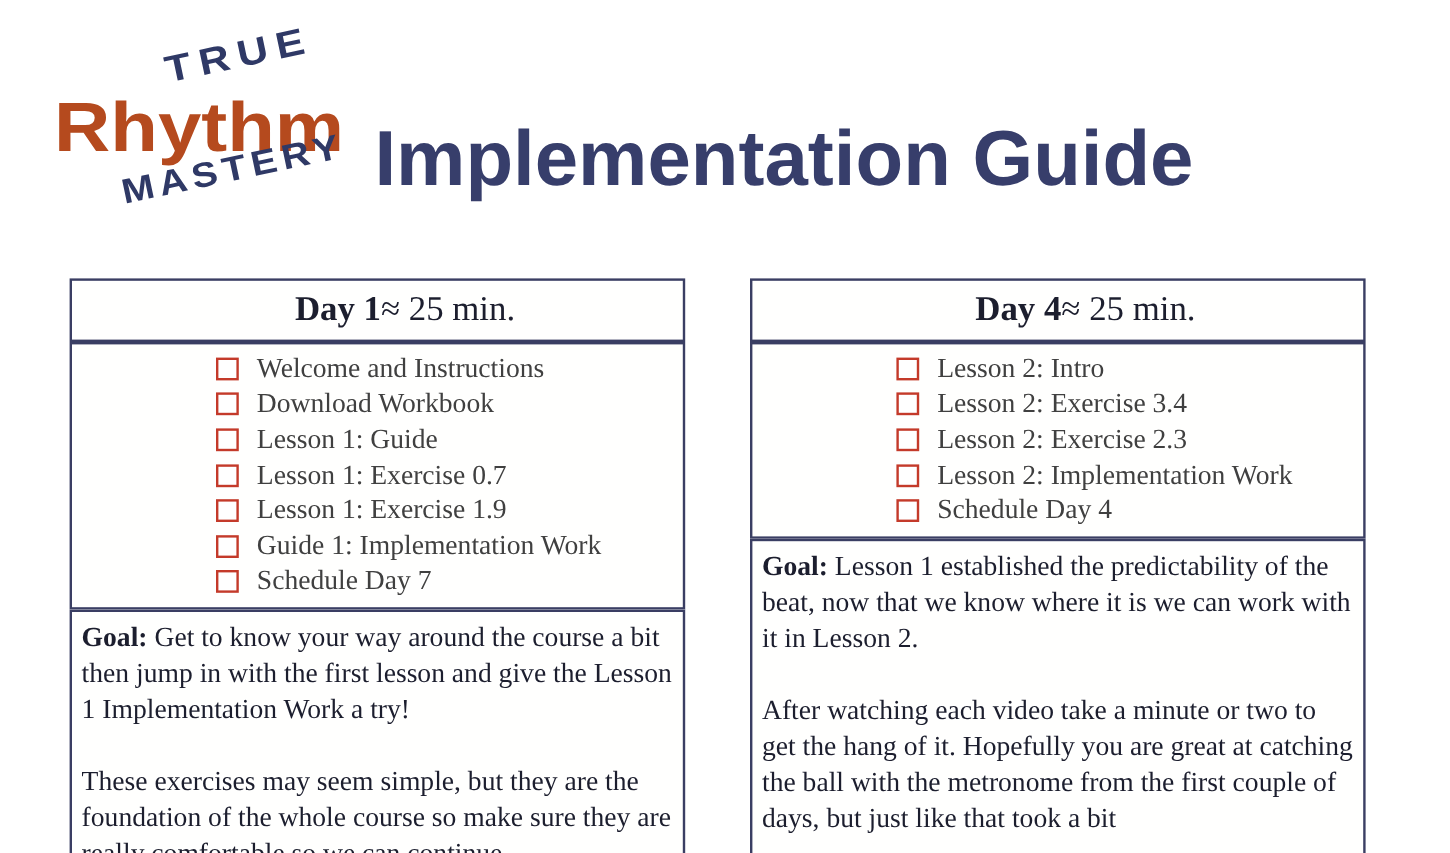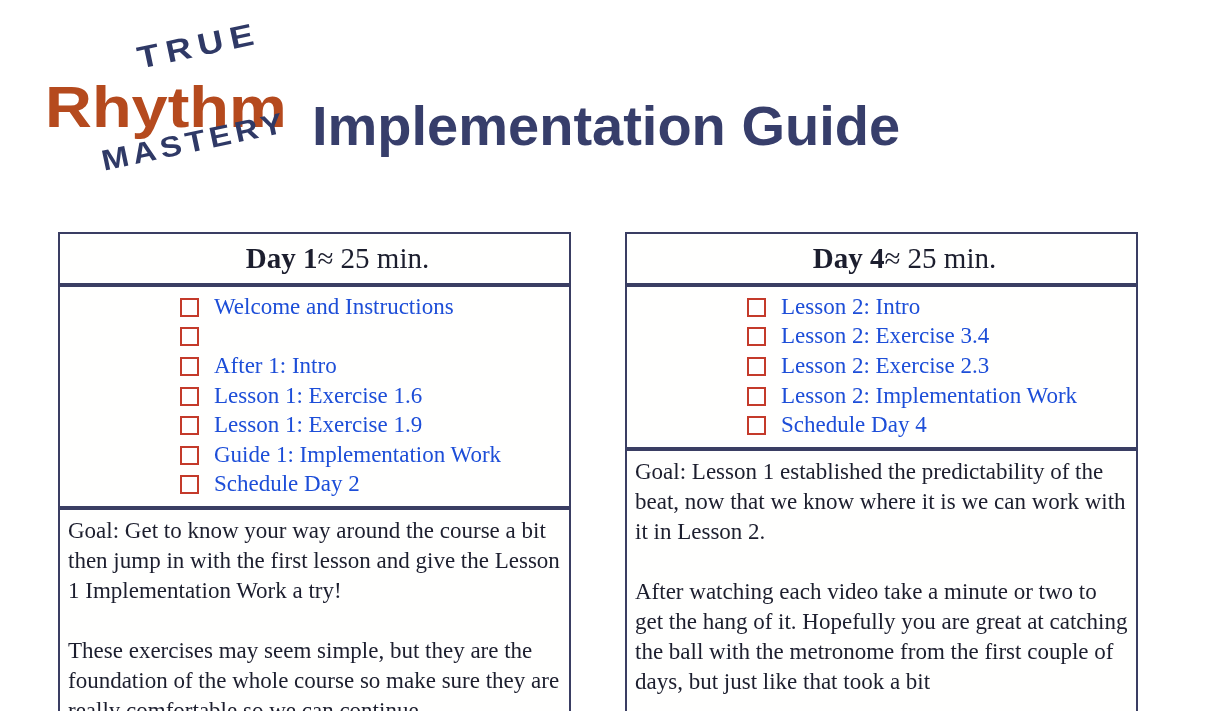--- a/index.html
+++ b/index.html
@@ -25,49 +25,49 @@
   }
   .logo .mastery{
     left:62px;top:112px;font-size:29px;letter-spacing:4px;color:#2f3966;
     transform:rotate(-12deg) scaleX(1.12);transform-origin:left center;
   }
 
   
   .page-title{
     position:absolute;left:312px;top:46px;
     font-family:"Liberation Sans", sans-serif;
-    font-weight:bold;font-size:56px;line-height:84px;
+    font-weight:bold;font-size:65px;line-height:84px;
     color:#373e6b;letter-spacing:0px;white-space:nowrap;
   }
 
   
   .card{position:absolute;top:232px;width:513px;box-sizing:border-box;}
   .card.left{left:58px;}
   .card.right{left:625px;}
   .card section{border:2px solid #3a3e63;background:#fffffe;box-sizing:border-box;}
   .card .hd{
     height:53px;display:flex;align-items:center;justify-content:center;
     font-size:29px;white-space:nowrap;color:#1c1e2e;
   }
   .card .hd .b{font-weight:bold;margin-left:46px;}
   .card .list{padding:5px 0 7px 0;}
   .row{
     display:flex;align-items:center;
     padding-left:120px;height:29.6px;
-    font-size:23px;color:#1d4ed8;white-space:nowrap;
+    font-size:23px;color:#404040;white-space:nowrap;
   }
   .chk{
     width:15px;height:15px;flex:0 0 auto;
     border:2.5px solid #c43a2a;background:#fff;
     margin-right:15px;margin-top:1px;
   }
   .goal{padding:6px 8px 24px 8px;font-size:23px;line-height:30px;color:#1c1e2e;}
   .goal p{margin:0;}
   .goal p + p{margin-top:30px;}
-  .goal .b{font-weight:normal;margin-top:35px;}
+  .goal .b{font-weight:bold;margin-top:35px;}
 </style>
 </head>
 <body>
 
 <div id="page">
 
   <div class="logo">
     <div class="word true">TRUE</div>
     <div class="word rhythm">Rhythm</div>
     <div class="word mastery">MASTERY</div>
@@ -80,40 +80,41 @@
       <span class="b">Day 1</span>
         <span> ≈ 25 min.</span>
     </section>
     <section class="list">
       <div class="row">
         <span class="chk"></span>
         <span>Welcome and Instructions</span>
       </div>
       <div class="row">
         <span class="chk"></span>
+        <span>Download Workbook</span>
       </div>
       <div class="row">
         <span class="chk"></span>
-        <span>After 1: Intro</span>
+        <span>Lesson 1: Guide</span>
       </div>
       <div class="row">
         <span class="chk"></span>
-        <span>Lesson 1: Exercise 1.6</span>
+        <span>Lesson 1: Exercise 0.7</span>
       </div>
       <div class="row">
         <span class="chk"></span>
         <span>Lesson 1: Exercise 1.9</span>
       </div>
       <div class="row">
         <span class="chk"></span>
         <span>Guide 1: Implementation Work</span>
       </div>
       <div class="row">
         <span class="chk"></span>
-        <span>Schedule Day 2</span>
+        <span>Schedule Day 7</span>
       </div>
     </section>
     <section class="goal">
       <p><span class="b">Goal:</span> <span>Get to know your way around the course a bit then jump in with the first lesson and give the Lesson 1 Implementation Work a try!</span></p>
       <p>These exercises may seem simple, but they are the foundation of the whole course so make sure they are really comfortable so we can continue</p>
     </section>
   </div>
 
   <div class="card right">
     <section class="hd">

